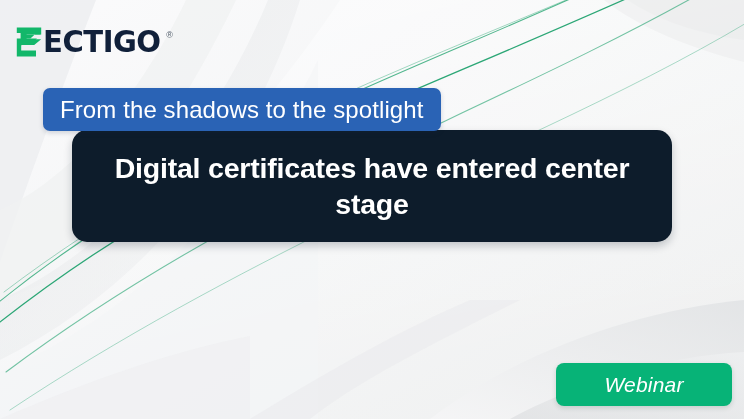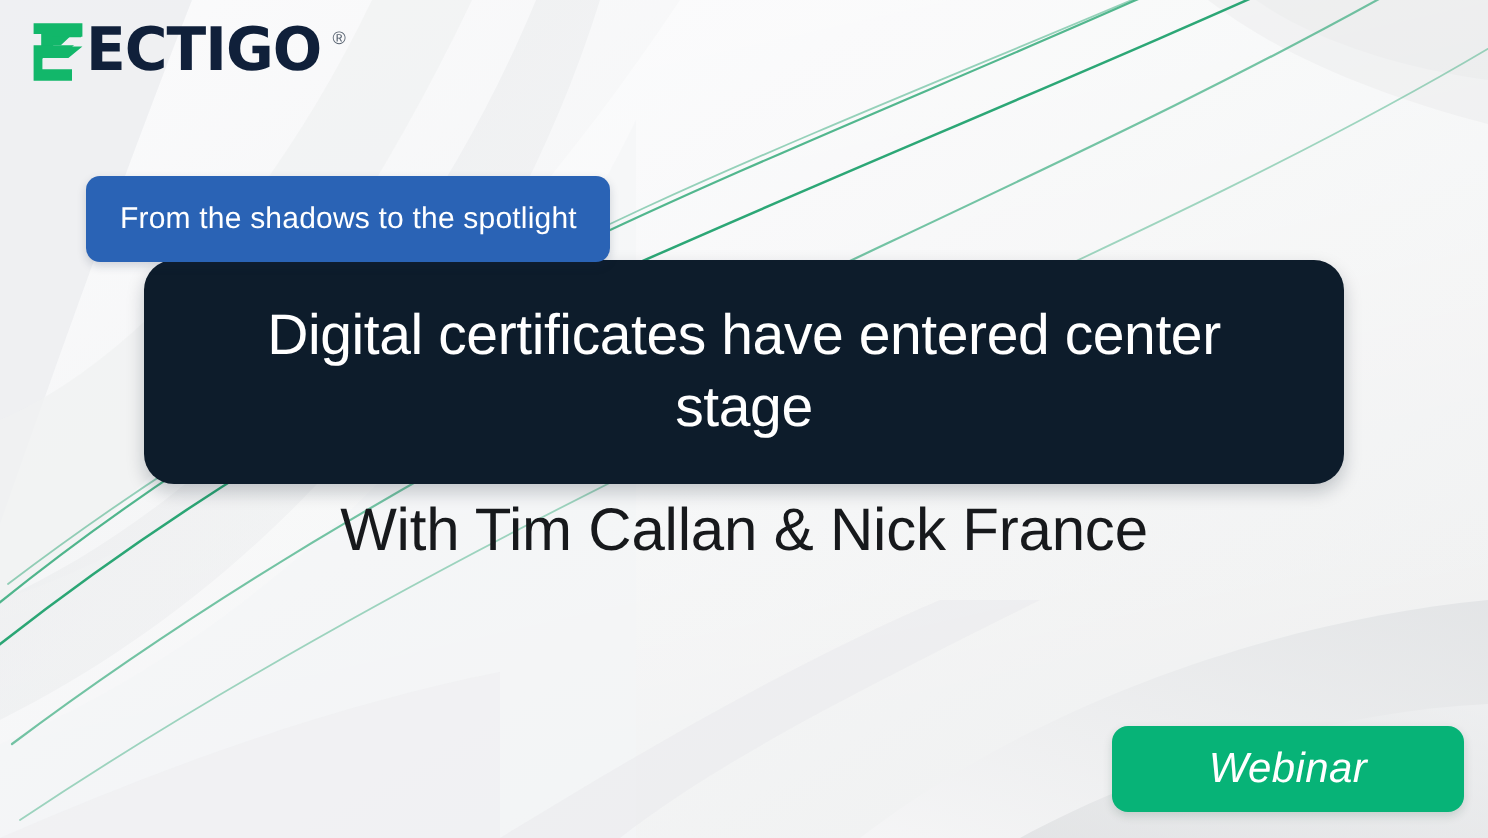--- a/index.html
+++ b/index.html
@@ -21,21 +21,21 @@
     position: absolute;
     left: 0; top: 0;
     width: 744px;
     height: 419px;
   }
 
   
   .logo {
     position: absolute;
     left: 16px;
-    top: 11px;
+    top: 27px;
     display: flex;
     align-items: flex-start;
     height: 32px;
   }
   .logo-s {
     display: block;
   }
   .logo-word {
     font-family: "DejaVu Sans", sans-serif;
     font-weight: bold;
@@ -65,21 +65,21 @@
     padding: 0 17px 0 17px;
     display: flex;
     align-items: center;
     background: #2a63b5;
     border-radius: 7px;
     box-shadow: 0 2px 5px rgba(20, 40, 70, 0.18);
     z-index: 3;
   }
   .eyebrow span {
     color: #ffffff;
-    font-size: 15px;
+    font-size: 24px;
     font-weight: normal;
     letter-spacing: 0.1px;
     white-space: nowrap;
   }
 
   
   .title-card {
     position: absolute;
     left: 72px;
     top: 130px;
@@ -91,21 +91,21 @@
     display: flex;
     align-items: center;
     justify-content: center;
     z-index: 2;
   }
   .title-card h1 {
     margin: 0;
     padding: 0 26px;
     color: #ffffff;
     font-size: 28.5px;
-    font-weight: normal;
+    font-weight: bold;
     line-height: 1.28;
     text-align: center;
     letter-spacing: -0.2px;
   }
 
   
   .presenters {
     position: absolute;
     left: 0;
     top: 249px;
@@ -210,21 +210,18 @@
   </div>
 
   <div class="eyebrow">
     <span>From the shadows to the spotlight</span>
   </div>
 
   <div class="title-card">
     <h1>Digital certificates have entered center stage</h1>
   </div>
 
-  <div class="presenters">
-    <span>With Tim Callan &amp; Nick France</span>
-  </div>
 
   <div class="webinar-badge">
     <span>Webinar</span>
   </div>
 
 </div>
 
 </body></html>

